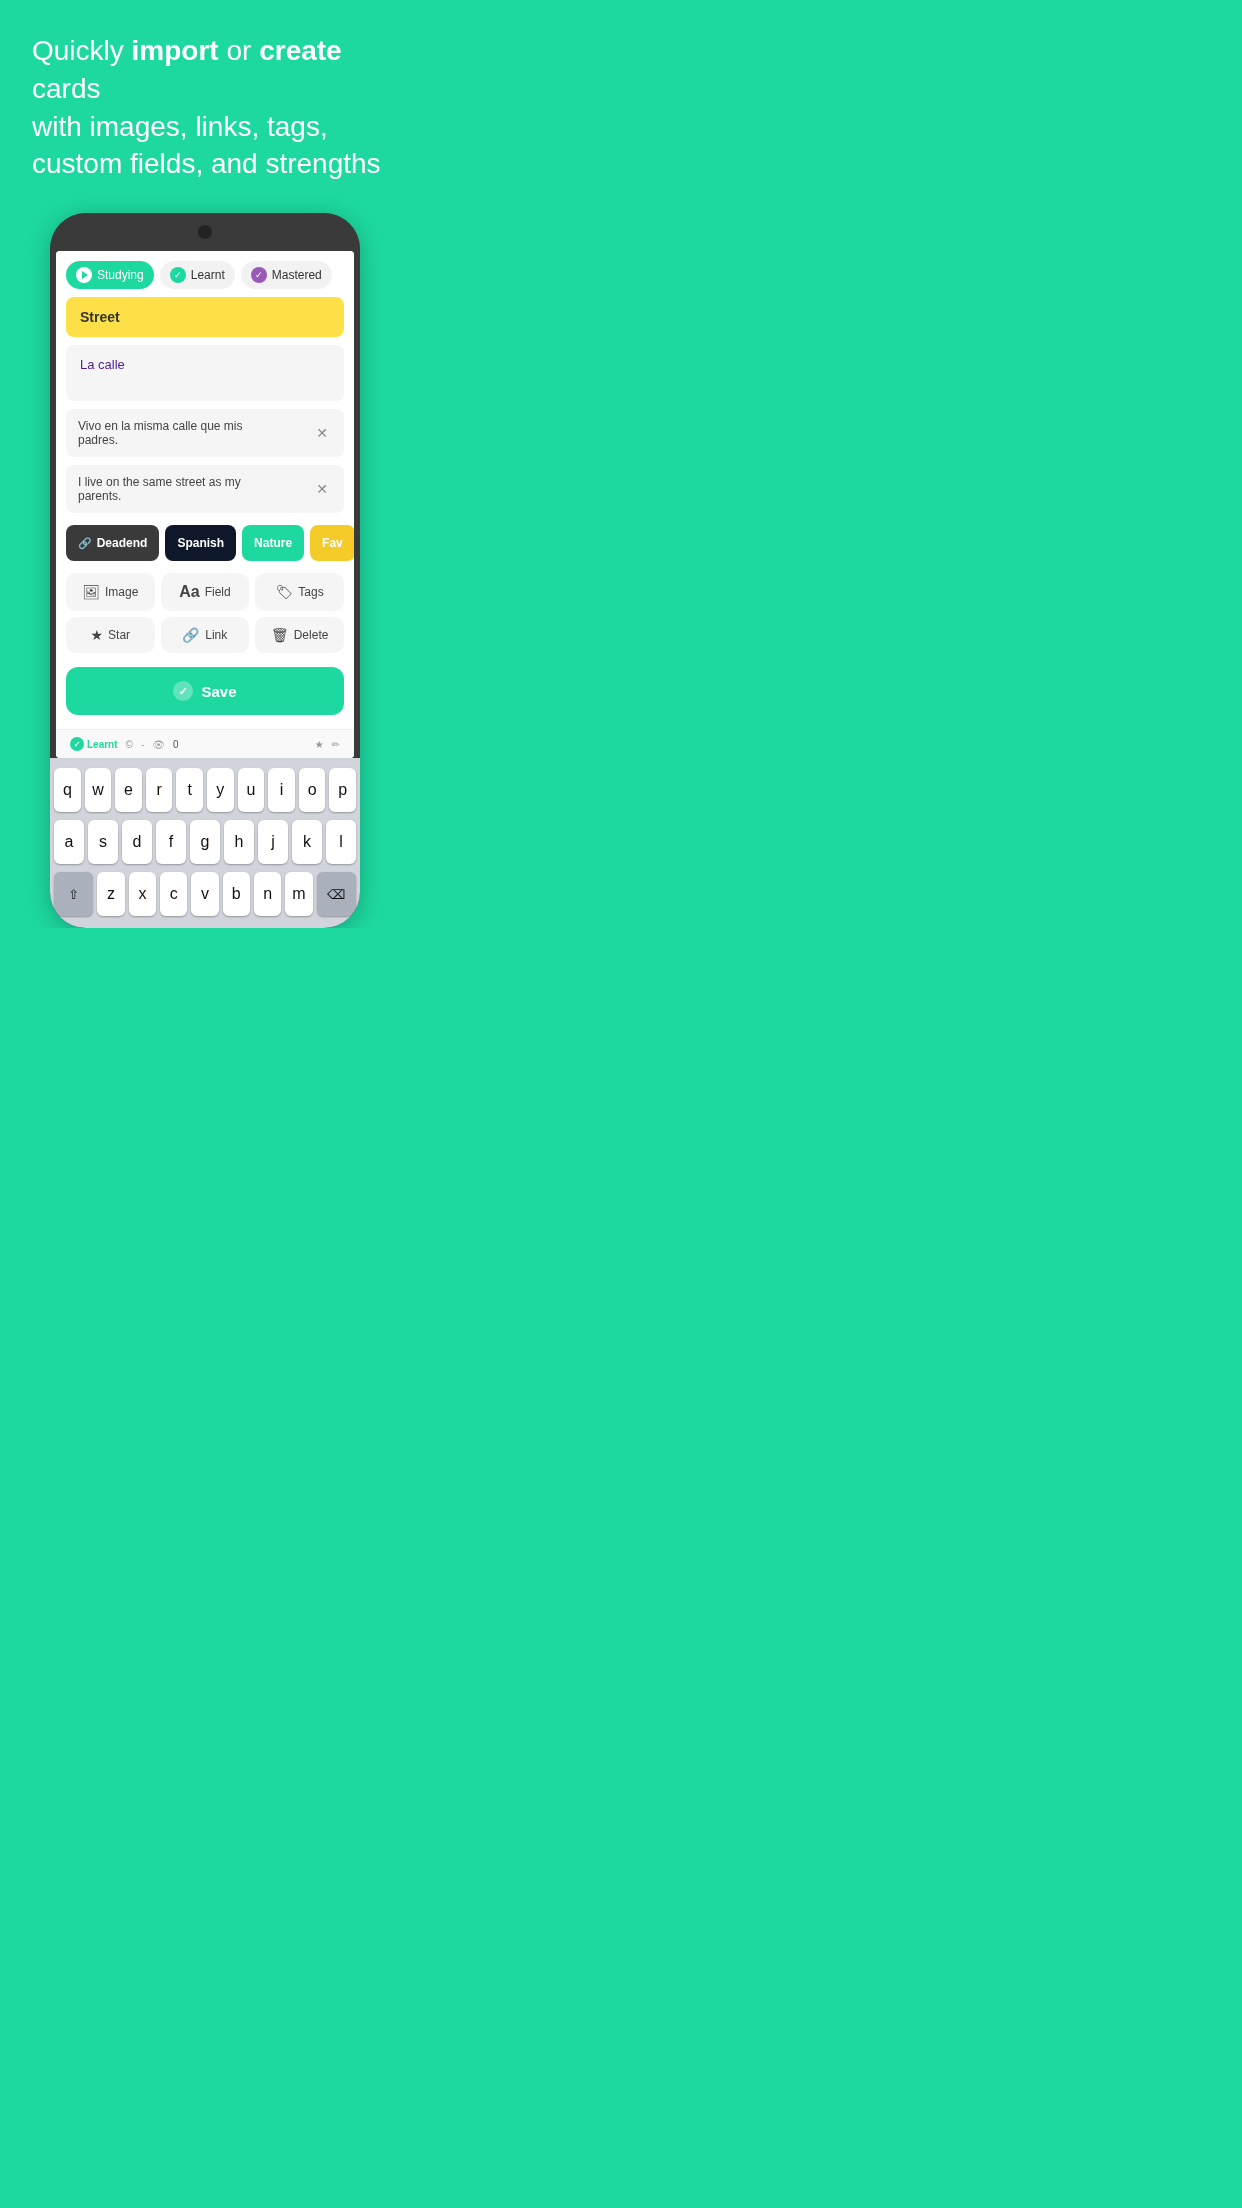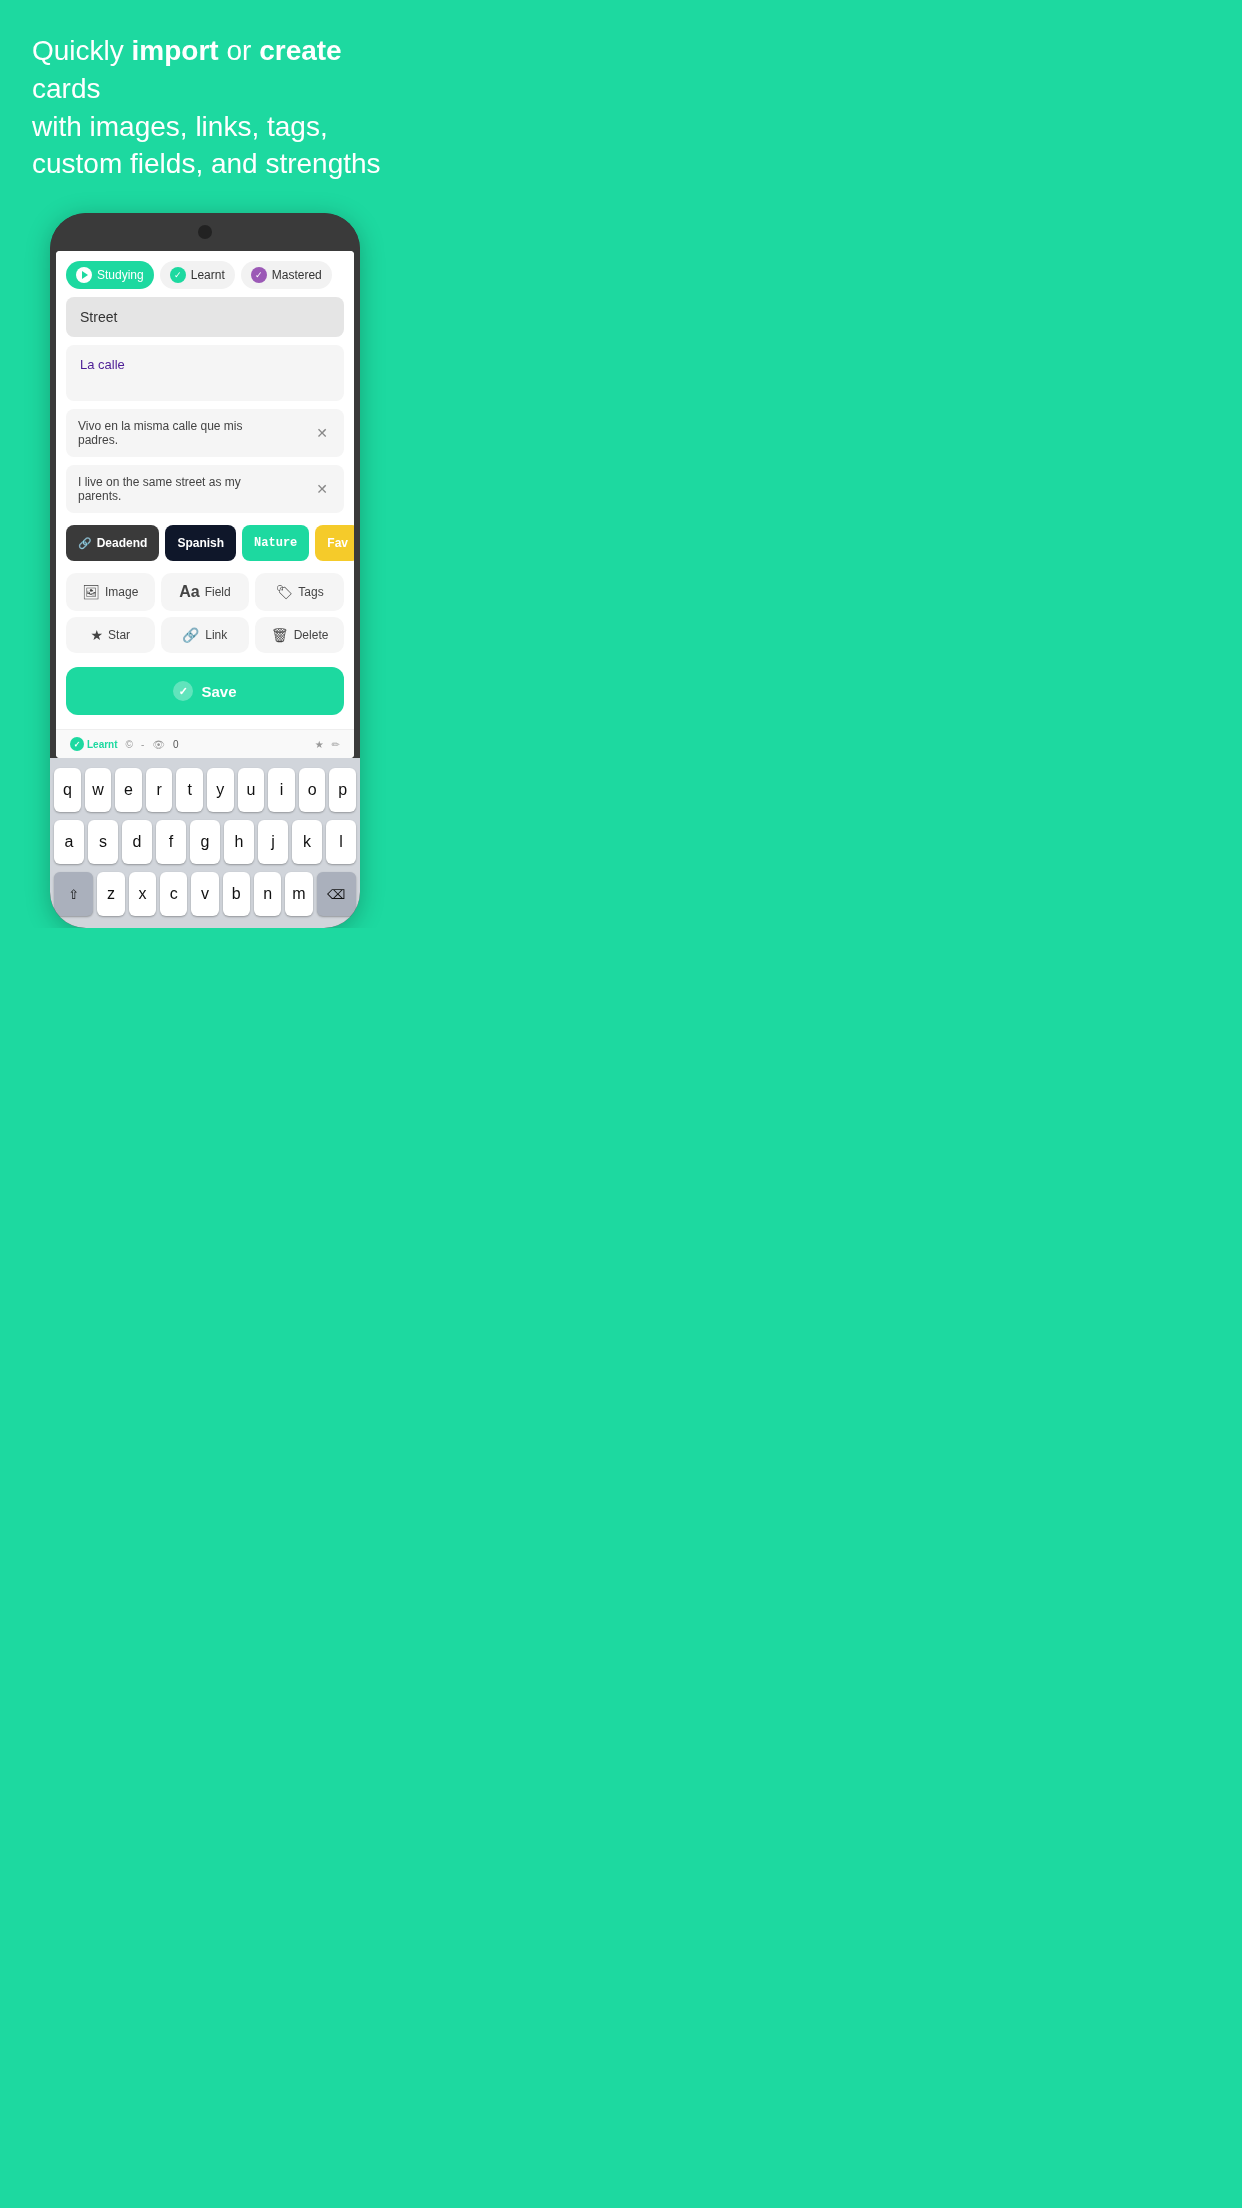--- a/index.html
+++ b/index.html
@@ -133,27 +133,27 @@
       font-size: 9px;
     }
 
     
     .card-section {
       padding: 0 10px;
       background: white;
     }
 
     .card-field {
-      background: #e5e5e5;
+      background: #fde047;
       border-radius: 8px;
       padding: 12px 14px;
       margin-bottom: 8px;
       font-size: 14px;
       color: #333;
-      font-weight: 400;
+      font-weight: 700;
     }
 
     .card-field-secondary {
       background: #f5f5f5;
       border-radius: 8px;
       padding: 12px 14px;
       margin-bottom: 8px;
       font-size: 13px;
       color: #4c1d95;
       min-height: 56px;
@@ -198,21 +198,21 @@
       color: white;
       white-space: nowrap;
       cursor: pointer;
       display: flex;
       align-items: center;
       gap: 5px;
     }
 
     .tag-dark { background: #3a3a3a; }
     .tag-orange { background: #0f172a; }
-    .tag-teal { background: #1DD9A0; font-family: Liberation Mono, monospace; }
+    .tag-teal { background: #1DD9A0; }
     .tag-yellow { background: #F5CB2A; justify-content: center; }
     .tag-image {
       background: #ccc;
       width: 44px;
       height: 36px;
       border-radius: 8px;
       overflow: hidden;
       display: flex;
       align-items: center;
       justify-content: center;

